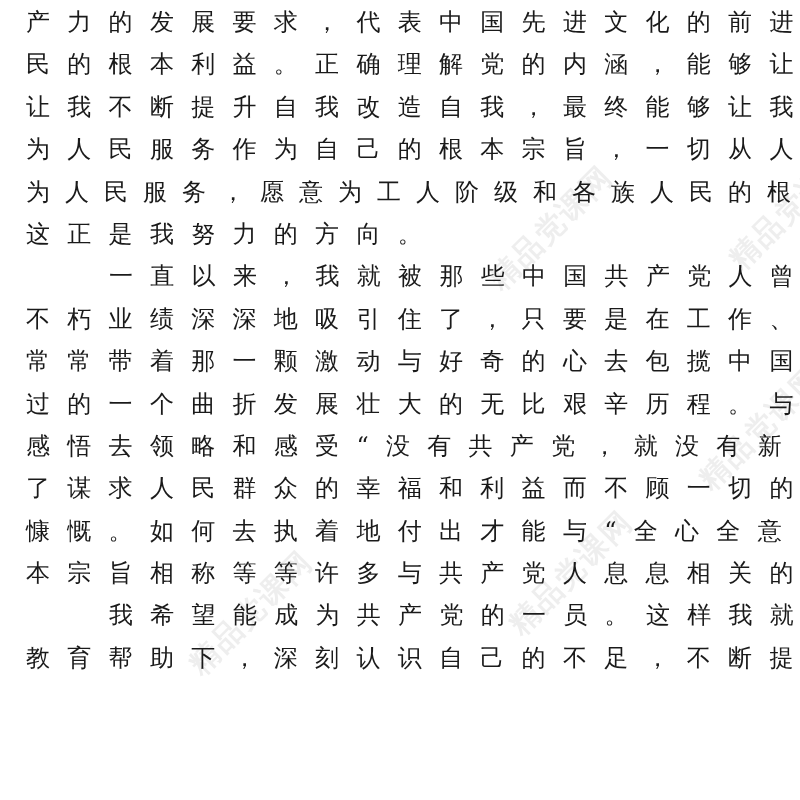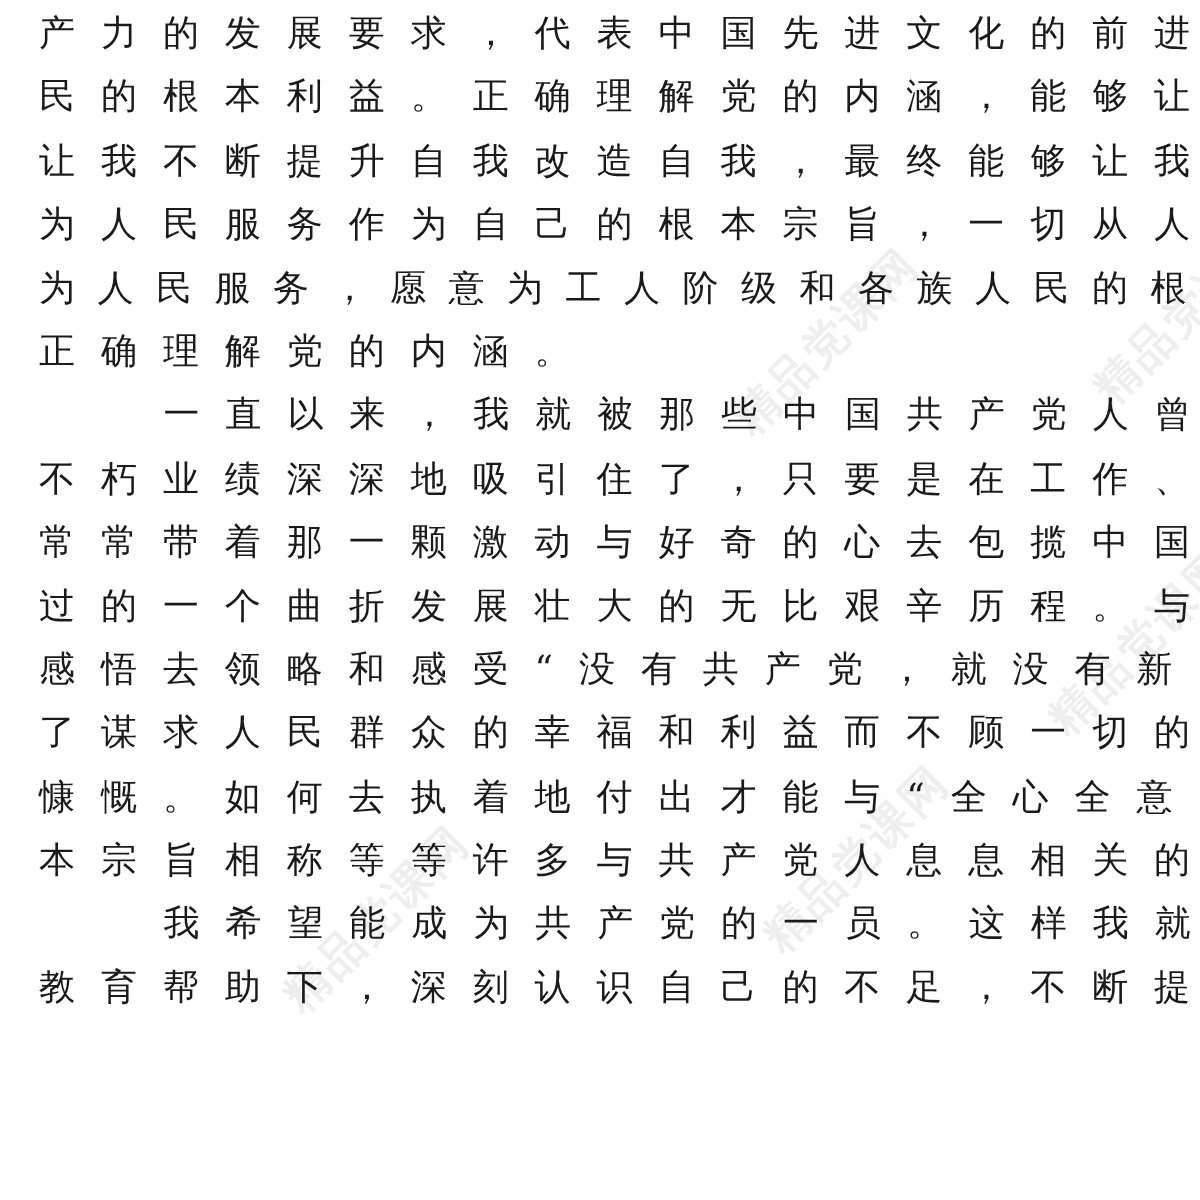--- a/index.html
+++ b/index.html
@@ -64,21 +64,21 @@
   <div class="watermark" style="left:500px; top:615px;">精品党课网</div>
   <div class="watermark" style="left:180px; top:655px;">精品党课网</div>
   <div class="watermark" style="left:720px; top:250px;">精品党课网</div>
 
   <div class="text-block">
     <div class="line" style="margin-top:0;">产力的发展要求，代表中国先进文化的前进方向，代表中国最广大人</div>
     <div class="line">民的根本利益。正确理解党的内涵，能够让我迅速融入党组织，能够</div>
     <div class="line">让我不断提升自我改造自我，最终能够让我更好的为人民服务。党把</div>
     <div class="line">为人民服务作为自己的根本宗旨，一切从人民的利益出发，全心全意</div>
     <div class="line" style="letter-spacing:15px;">为人民服务，愿意为工人阶级和各族人民的根本利益牺牲个人的一切，</div>
-    <div class="line">正确理解党的内涵。</div>
+    <div class="line">这正是我努力的方向。</div>
     <div class="line indent">一直以来，我就被那些中国共产党人曾经所奋斗的足迹和开创的</div>
     <div class="line">不朽业绩深深地吸引住了，只要是在工作、学习和生活之余，我就会</div>
     <div class="line">常常带着那一颗激动与好奇的心去包揽中国共产党人所认识和经历</div>
     <div class="line">过的一个曲折发展壮大的无比艰辛历程。与此同时，我更会用心灵的</div>
     <div class="line">感悟去领略和感受“没有共产党，就没有新中国”的深刻内涵，“为</div>
     <div class="line">了谋求人民群众的幸福和利益而不顾一切的抛头颅洒热血”的崇高与</div>
     <div class="line">慷慨。如何去执着地付出才能与“全心全意为人民服务”这一党的根</div>
     <div class="line">本宗旨相称等等许多与共产党人息息相关的主题。</div>
     <div class="line indent">我希望能成为共产党的一员。这样我就能在党组织和党员干部的</div>
     <div class="line">教育帮助下，深刻认识自己的不足，不断提升思想认识水平，加强工</div>

